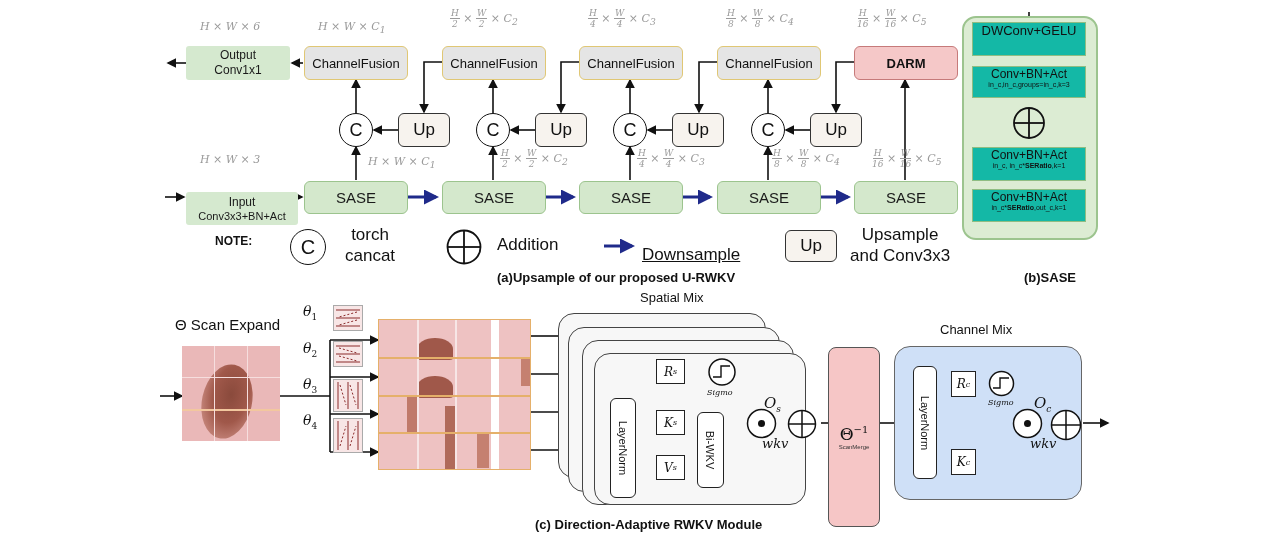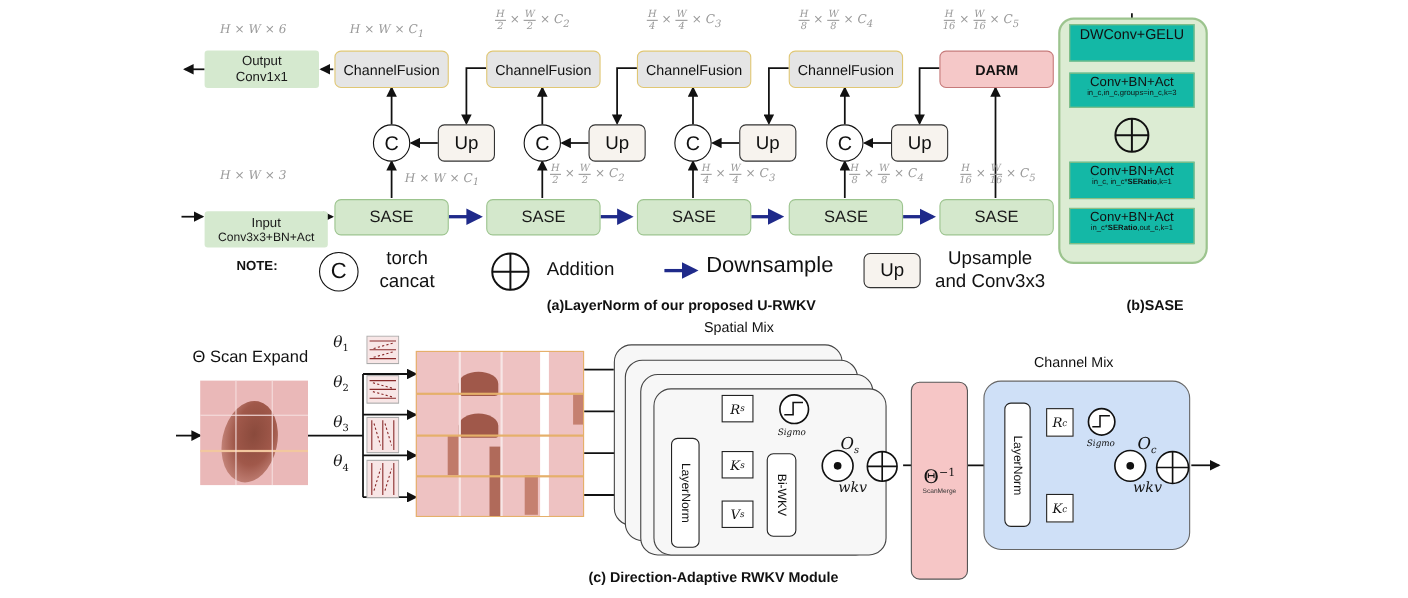--- a/index.html
+++ b/index.html
@@ -223,28 +223,28 @@
       <div>cancat</div>
   </div>
   <div class="abs" style="left:446px;top:229px;">
     <svg width="36" height="36">
         <circle cx="18" cy="18" r="16.5" fill="#fff" stroke="#111" stroke-width="1.8"></circle>
         <line x1="2" y1="18" x2="34" y2="18" stroke="#111" stroke-width="1.8"></line>
         <line x1="18" y1="2" x2="18" y2="34" stroke="#111" stroke-width="1.8"></line>
       </svg>
   </div>
   <div class="abs" style="left:497px;top:235px;font-size:17px;">Addition</div>
-  <div class="abs" style="left:642px;top:230px;font-size:20px;">Downsample</div>
+  <div class="abs" style="left:642px;top:245px;font-size:17px;text-decoration:underline;">Downsample</div>
   <div class="box up" style="left:785px;top:230px;width:52px;height:32px;">Up</div>
   <div class="abs" style="left:850px;top:224px;font-size:17px;line-height:21px;text-align:center;">
     <div>Upsample</div>
       <div>and Conv3x3</div>
   </div>
 
-  <div class="caption" style="left:497px;top:270px;">(a)LayerNorm of our proposed U-RWKV</div>
+  <div class="caption" style="left:497px;top:270px;">(a)Upsample of our proposed U-RWKV</div>
 </div>
 
 <div>
   <div class="abs" style="left:962px;top:16px;width:136px;height:224px;box-sizing:border-box;background:#dcecd3;border:2px solid #9cc48e;border-radius:14px;"></div>
   <div class="sase-inner" style="left:972px;top:22px;width:114px;height:34px;">
       <span class="t" style="font-size:13px;">DWConv+GELU</span>
     </div>
   <div class="sase-inner" style="left:972px;top:66px;width:114px;height:32px;">
       <span class="t">Conv+BN+Act</span>
       <span class="s">in_c,in_c,groups=in_c,k=3</span>

